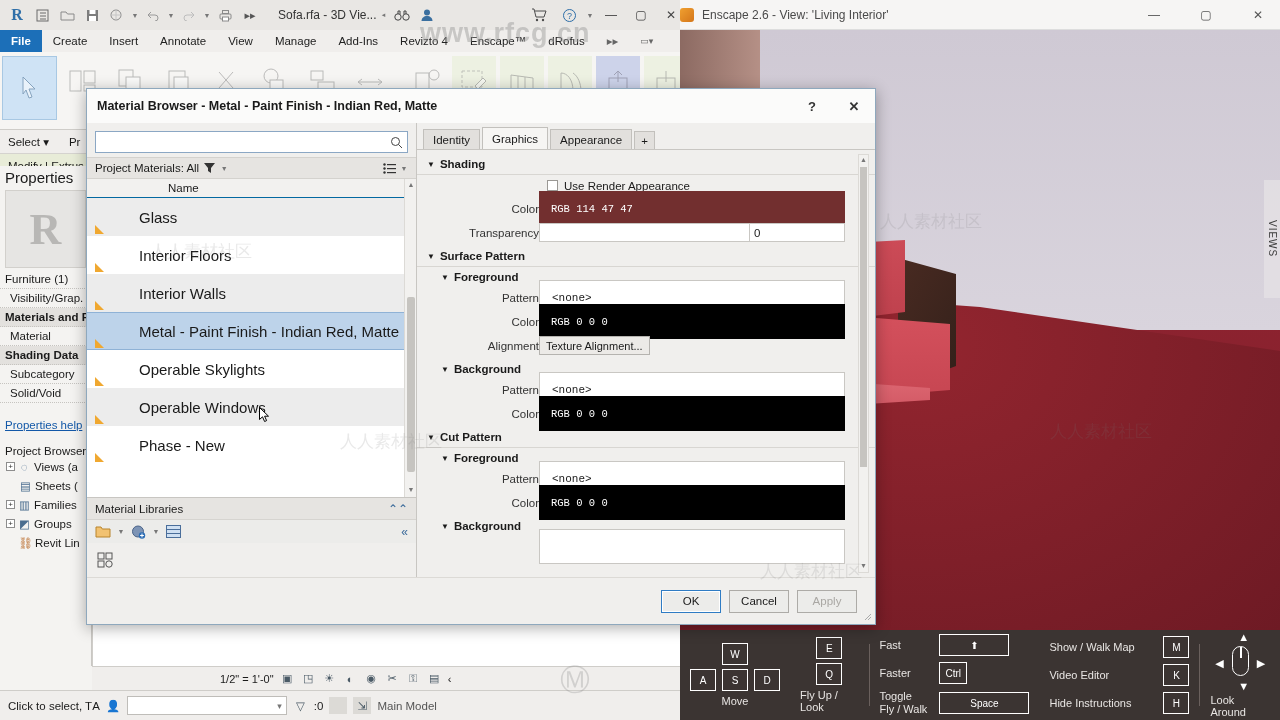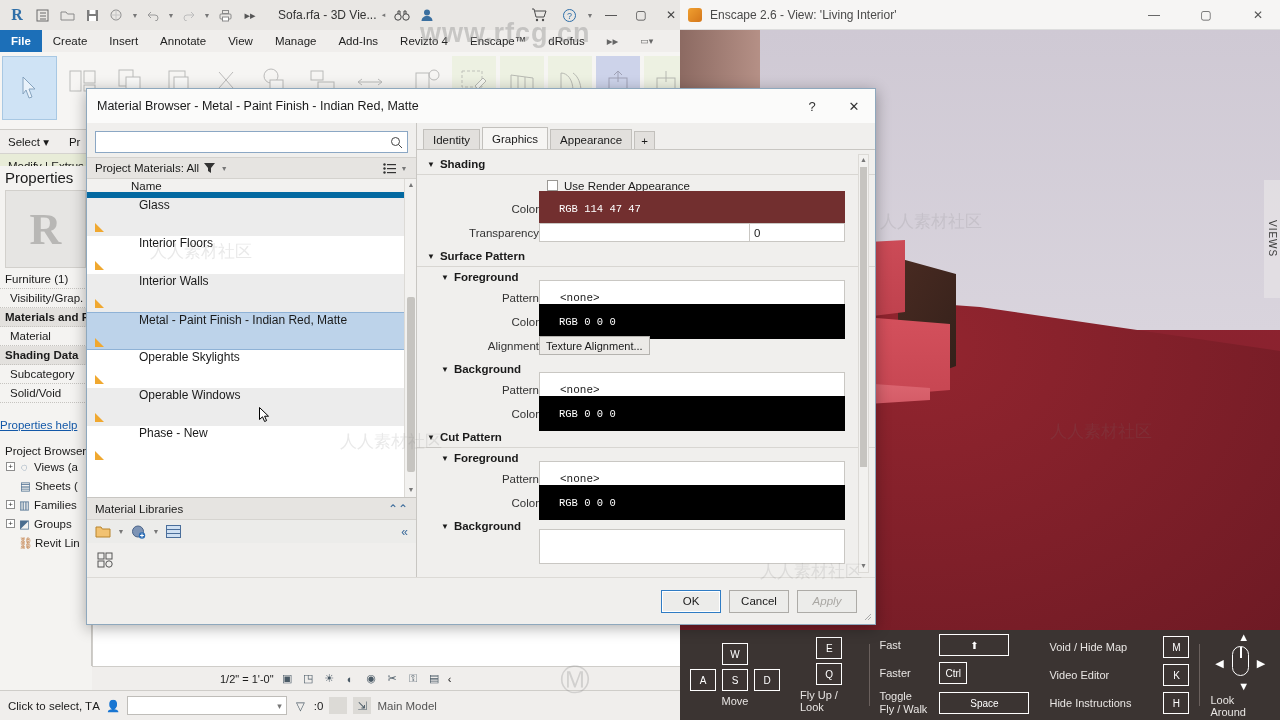--- a/index.html
+++ b/index.html
@@ -30,35 +30,35 @@
   #sel-row { height:24px; background:#f0eeec; display:flex; align-items:center; font-size:11.5px; padding-left:8px; gap:20px; border-bottom:1px solid #d5d3cf; }
   #ctx-bar { height:24px; background:#e8ecd8; display:flex; align-items:center; padding-left:8px; font-size:11.5px; border-bottom:1px solid #cdd1bf; }
   
   #props { position:absolute; left:0; top:166px; width:92px; bottom:54px; background:#f4f3f1; border-right:1px solid #c9c7c3; }
   #props-h { height:22px; display:flex; align-items:center; padding-left:5px; font-size:15px; }
   #props-thumb { margin:2px 5px; height:78px; background:#e6e5e3; border:1px solid #d2d0cc; display:flex; align-items:center; justify-content:center; }
   #props-thumb .rlogo { font-size:44px; font-weight:bold; color:#b8b7b5; font-family:"Liberation Serif",serif; }
   .prow { height:19px; display:flex; align-items:center; padding-left:5px; font-size:11.5px; border-bottom:1px dotted #c6c4c0; white-space:nowrap; overflow:hidden; }
   .prow.hdr { background:#e3e1de; font-weight:bold; }
   .prow.ind { padding-left:10px; }
-  #props-help { margin-top:16px; color:#1358a8; text-decoration:underline; font-size:11.5px; }
+  #props-help { margin-top:16px; padding-left:5px; color:#1358a8; text-decoration:underline; font-size:11.5px; }
   #pb-h { margin-top:14px; padding-left:5px; font-size:11.5px; }
   .pbrow { height:19px; display:flex; align-items:center; gap:3px; padding-left:6px; font-size:11.5px; white-space:nowrap; }
   .exp { width:9px; height:9px; border:1px solid #8d8d8d; font-size:8px; line-height:7px; text-align:center; color:#333; background:#fff; }
   .pbicon { width:13px; height:12px; display:inline-flex; align-items:center; justify-content:center; color:#4a6d8f; }
   
   #canvas-area { position:absolute; left:92px; top:166px; right:0; bottom:54px; background:#fff; border-left:1px solid #cfcdc9; }
   
   #viewbar { position:absolute; left:92px; right:0; bottom:30px; height:24px; background:#f0eeec; border-top:1px solid #cfcdc9; display:flex; align-items:center; gap:6px; padding-left:128px; font-size:11px; }
   .vb-ic { width:15px; height:14px; display:flex; align-items:center; justify-content:center; color:#4a5a66; }
   #statusbar { position:absolute; left:0; right:0; bottom:0; height:30px; background:#f0eeec; border-top:1px solid #cfcdc9; display:flex; align-items:center; font-size:11.5px; gap:6px; padding-left:8px; }
   #sb-combo { width:160px; height:19px; border:1px solid #bfbdb9; background:#fff; display:flex; align-items:center; justify-content:flex-end; padding-right:4px; color:#777; font-size:9px; }
   
   #enscape { position:absolute; left:680px; top:0; width:600px; height:720px; background:#1e1a19; }
-  #ens-title { height:30px; background:#f6f5f4; display:flex; align-items:center; padding-left:8px; gap:8px; border-bottom:1px solid #ddd; }
+  #ens-title { height:30px; background:#f6f5f4; display:flex; align-items:center; padding-left:0; gap:8px; border-bottom:1px solid #ddd; }
   #ens-logo { width:14px; height:14px; border-radius:3px; background:linear-gradient(135deg,#f0a030,#d4761a); }
   #ens-title-txt { font-size:12px; color:#4a4a4a; }
   .ens-wb { width:44px; height:30px; display:flex; align-items:center; justify-content:center; color:#555; font-size:12px; }
   #render { position:absolute; left:0; top:30px; width:600px; height:600px; overflow:hidden;
      background:linear-gradient(175deg,#c9c3cf 0%,#cdc7d2 28%,#d2ccd6 42%, #8f2330 42.5%, #7d1f2a 100%); }
   #wallL { position:absolute; left:0; top:0; width:80px; height:330px; background:linear-gradient(90deg,#8c6a62,#b59086); }
   #wallback { position:absolute; left:80px; top:0; width:520px; height:300px; background:linear-gradient(180deg,#cfc9d4,#d9d4dd); }
   #floor2 { position:absolute; left:0; top:245px; width:600px; height:355px; background:radial-gradient(ellipse at 40% 20%,#93252f,#6e1a24); clip-path:polygon(0 10px, 300px 32px, 600px 76px, 600px 355px, 0 355px); }
   #sofa-body { position:absolute; left:0px; top:272px; width:270px; height:110px; background:linear-gradient(180deg,#d6525e,#c44450); clip-path:polygon(0 0,270px 22px,270px 88px,0 110px); }
   #sofa-back { position:absolute; left:0px; top:210px; width:225px; height:100px; background:linear-gradient(180deg,#cc4b57,#bb3f4b); clip-path:polygon(0 12px,225px 0,225px 72px,0 100px); }
@@ -76,32 +76,32 @@
   .klbl { font-size:11px; color:#e8e5e3; }
   #wasd { display:flex; flex-direction:column; gap:4px; align-items:center; }
   .krow { display:flex; gap:6px; }
   .vdiv { width:1px; height:62px; background:#6a605d; }
   #mousefig { position:relative; width:54px; height:60px; }
   .mbody { position:absolute; left:19px; top:14px; width:17px; height:30px; border:1.5px solid #fff; border-radius:9px; }
   .mbody:after { content:""; position:absolute; left:6.5px; top:0; width:2px; height:11px; background:#fff; }
   .arw { position:absolute; color:#fff; font-size:11px; line-height:1; }
   
   #mb { position:absolute; left:86px; top:88px; width:790px; height:537px; background:#f0efed; border:1px solid #8ea8bd; box-shadow:0 3px 14px rgba(0,0,0,.32); }
-  #mb-title { height:34px; display:flex; align-items:center; background:#fbfbfa; padding-left:10px; font-size:12.5px; color:#1a1a1a; }
+  #mb-title { height:34px; display:flex; align-items:center; background:#fbfbfa; padding-left:10px; font-size:12.5px; color:#1a1a1a;font-weight:bold; }
   #mb-title .tb { margin-left:auto; display:flex; }
   #mb-title .tb div { width:42px; height:34px; display:flex; align-items:center; justify-content:center; font-size:13px; color:#333; }
   #mb-body { position:absolute; left:0; top:34px; right:0; bottom:47px; display:flex; }
   #mb-left { width:330px; display:flex; flex-direction:column; border-right:1px solid #c8c6c2; }
   #searchwrap { padding:8px 8px 4px 8px; }
   #searchbox { height:22px; border:1px solid #8ba7c4; background:#fff; display:flex; align-items:center; padding:0 4px; }
   #searchbox input { border:0; outline:0; flex:1; font-size:11.5px; font-family:inherit; background:transparent; }
   #filterrow { height:22px; background:#e6e4e1; display:flex; align-items:center; padding:0 8px; font-size:11.5px; gap:5px; border-top:1px solid #d4d2ce; border-bottom:1px solid #d4d2ce; }
   #list { flex:1; background:#fff; overflow:hidden; position:relative; }
-  .lhdr { height:19px; background:#f2f1ef; display:flex; align-items:center; padding-left:44px; font-size:11.5px; border-bottom:6px solid #0369a1; }
-  .litem { height:38px; display:flex; align-items:flex-start; font-size:12px; }
+  .lhdr { height:19px; background:#f2f1ef; display:flex; align-items:center; padding-left:81px; font-size:11.5px; border-bottom:1px solid #0369a1; }
+  .litem { height:38px; display:flex; align-items:center; font-size:15px; }
   .litem:nth-child(odd) { background:#fff; }
   .litem.alt { background:#ececec; }
   .litem.sel { background:#bdd3ea; border-top:1px solid #8fb2d6; border-bottom:1px solid #8fb2d6; }
   .thumb { width:36px; height:34px; margin:0 8px 0 8px; position:relative; flex:0 0 auto; }
   .thumb .corner { position:absolute; left:0; bottom:0; width:0; height:0; border-left:9px solid #f0a830; border-top:9px solid transparent; }
   .tsphere { width:100%; height:100%; border-radius:4px; background:radial-gradient(circle at 62% 32%,#c9c9c9,#6a6a6a 62%,#4a4a4a); }
   .tglass { width:100%; height:100%; background:linear-gradient(135deg,#9aa3a8,#cfd6d9 45%,#7f888d); }
   .tlinen { width:100%; height:100%; background:linear-gradient(180deg,#efece6,#cfc9be); border-radius:3px; }
   .tred { width:100%; height:100%; background:linear-gradient(135deg,#9d2b2b,#6d1c1c); border-radius:3px; }
   #listscroll { position:absolute; right:0; top:0; width:12px; height:100%; background:#f2f1ef; border-left:1px solid #dcdad6; }
@@ -115,36 +115,36 @@
   .mtab { height:20px; padding:0 9px; background:#e2e0dd; border:1px solid #c2c0bc; border-bottom:0; display:flex; align-items:center; font-size:11.5px; }
   .mtab.active { background:#f6f5f3; height:22px; }
   .mtab.plus { padding:0 6px; height:18px; }
   #panel { flex:1; background:#f0efed; border-top:1px solid #c8c6c2; overflow:hidden; position:relative; padding-top:4px; }
   .sect { font-weight:bold; font-size:11.5px; padding:4px 0 4px 10px; display:flex; align-items:center; gap:5px; }
   .sect.sub { padding-left:24px; }
   .sect.line { border-bottom:1px solid #d8d6d2; }
   .tri { font-size:8px; }
   .frow { display:flex; align-items:center; height:21px; margin-bottom:3px; }
   .flbl { width:122px; text-align:right; font-size:11.5px; color:#333; }
-  .fval { flex:1; margin-right:30px; height:35px; display:flex; align-items:center; padding-left:20px; font-size:11.5px; }
+  .fval { flex:1; margin-right:30px; height:35px; display:flex; align-items:center; padding-left:12px; font-size:11.5px; }
   .fval.white { background:#fff; border:1px solid #c9c7c3; font-family:"Liberation Mono",monospace; font-size:11px; }
   .fval.black { background:#000; color:#fff; font-family:"Liberation Mono",monospace; font-size:10.5px; }
   .fval.redcol { color:#fff; font-family:"Liberation Mono",monospace; font-size:10.5px; }
   .cbrow { display:flex; align-items:center; height:21px; margin-bottom:2px; padding-left:130px; gap:6px; }
   .cb { width:11px; height:11px; border:1px solid #9a9894; background:#fff; }
   .btnsm { height:19px; border:1px solid #b5b3af; background:#eceae7; padding:0 6px; display:inline-flex; align-items:center; font-size:11px; }
   .transp { display:flex; height:19px; flex:1; margin-right:30px; }
   .transp .t1 { flex:1; background:#fff; border:1px solid #c9c7c3; }
   .transp .t2 { width:95px; background:#fff; border:1px solid #c9c7c3; border-left:0; display:flex; align-items:center; padding-left:4px; font-size:11.5px; }
   #panelscroll { position:absolute; right:6px; top:4px; width:11px; bottom:4px; background:#f2f1ef; border:1px solid #dcdad6; }
   #panelscroll .pthumb { position:absolute; left:1px; top:12px; width:7px; height:300px; background:#c6c4c0; }
   #mb-footer { position:absolute; left:0; right:0; bottom:0; height:47px; background:#f0efed; display:flex; align-items:center; justify-content:flex-end; padding-right:18px; gap:8px; border-top:1px solid #dcdad6; }
   .dbtn { width:60px; height:23px; border:1px solid #adaba7; background:#ececea; font-size:11.5px; display:flex; align-items:center; justify-content:center; }
   .dbtn.primary { border:1px solid #2f7cc4; box-shadow:inset 0 0 0 1px #fff; }
-  .dbtn.disabled { color:#a9a7a3;font-style:italic; }
+  .dbtn.disabled { color:#a9a7a3; }
   #grip { position:absolute; right:3px; bottom:3px; width:9px; height:9px; }
   
   #cursor { position:absolute; left:172px; top:318px; width:11px; height:16px; z-index:99; }
   
   .wm { position:absolute; color:rgba(120,120,120,.16); font-size:17px; pointer-events:none; user-select:none; font-family:"DejaVu Sans",sans-serif; }
   #wm-url { position:absolute; left:420px; top:18px; font-size:27px; color:rgba(150,150,150,.45); font-weight:bold; letter-spacing:1px; }
 </style>
 </head>
 <body>
 
@@ -478,21 +478,21 @@
           <span class="klbl" style="width:50px;line-height:1.15;white-space:pre">Toggle
 Fly / Walk</span>
           <span class="key" style="width:90px">Space</span>
         </div>
       </div>
     </div>
 
     <div class="hsec">
       <div style="display:flex;flex-direction:column;gap:6px">
         <div style="display:flex;align-items:center;gap:10px">
-          <span class="klbl" style="width:104px">Void / Hide Map</span>
+          <span class="klbl" style="width:104px">Show / Walk Map</span>
           <span class="key">M</span>
         </div>
         <div style="display:flex;align-items:center;gap:10px">
           <span class="klbl" style="width:104px">Video Editor</span>
           <span class="key">K</span>
         </div>
         <div style="display:flex;align-items:center;gap:10px">
           <span class="klbl" style="width:104px">Hide Instructions</span>
           <span class="key">H</span>
         </div>

